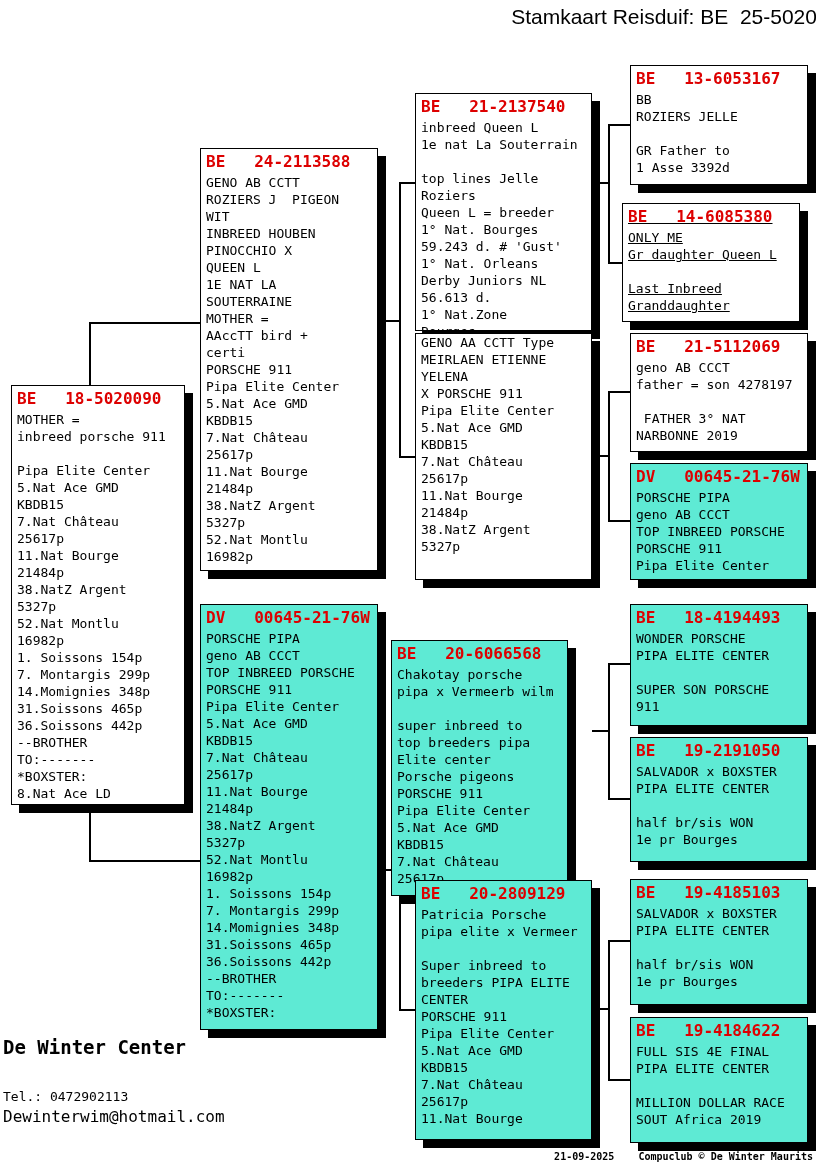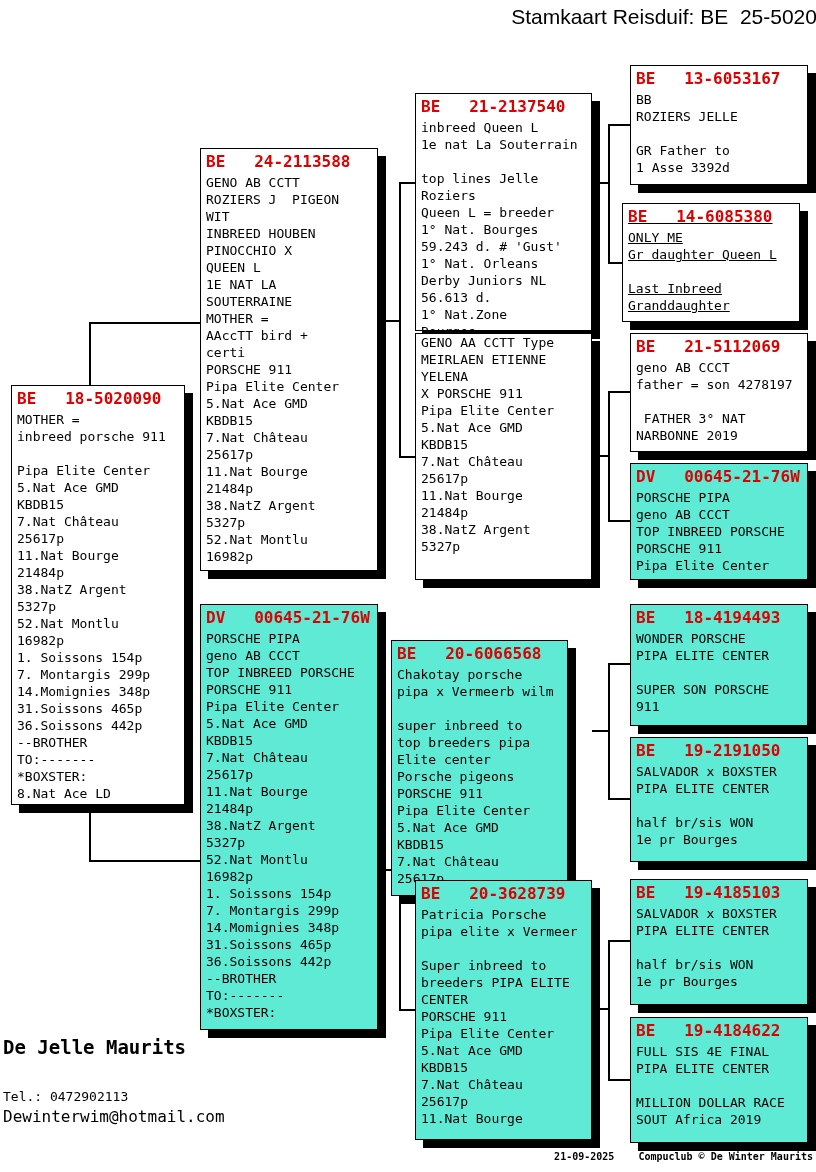--- a/index.html
+++ b/index.html
@@ -184,21 +184,21 @@
 Elite center
 Porsche pigeons
 PORSCHE 911
 Pipa Elite Center
 5.Nat Ace GMD
 KBDB15
 7.Nat Château
 25617p</div>
   </div>
   <div class="box pink" style="left:415px; top:880px; width:177px; height:260px;">
-    <div class="box-header">BE   20-3628739</div>
+    <div class="box-header">BE   20-2809129</div>
     <div class="box-body">Patricia Porsche
 pipa elite x Vermeer
 
 Super inbreed to
 breeders PIPA ELITE
 CENTER
 PORSCHE 911
 Pipa Elite Center
 5.Nat Ace GMD
 KBDB15
@@ -265,19 +265,19 @@
   </div>
   <div class="box pink" style="left:630px; top:1017px; width:178px; height:126px;">
     <div class="box-header">BE   19-4184622</div>
     <div class="box-body">FULL SIS 4E FINAL
 PIPA ELITE CENTER
 
 MILLION DOLLAR RACE
 SOUT Africa 2019</div>
   </div>
 
-  <div class="breeder-name">De Jelle Maurits</div>
+  <div class="breeder-name">De Winter Center</div>
   <div class="breeder-tel">Tel.: 0472902113</div>
   <div class="breeder-email">Dewinterwim@hotmail.com</div>
 
   <div class="footer">21-09-2025    Compuclub © De Winter Maurits</div>
 
 </div>
 
 </body></html>

